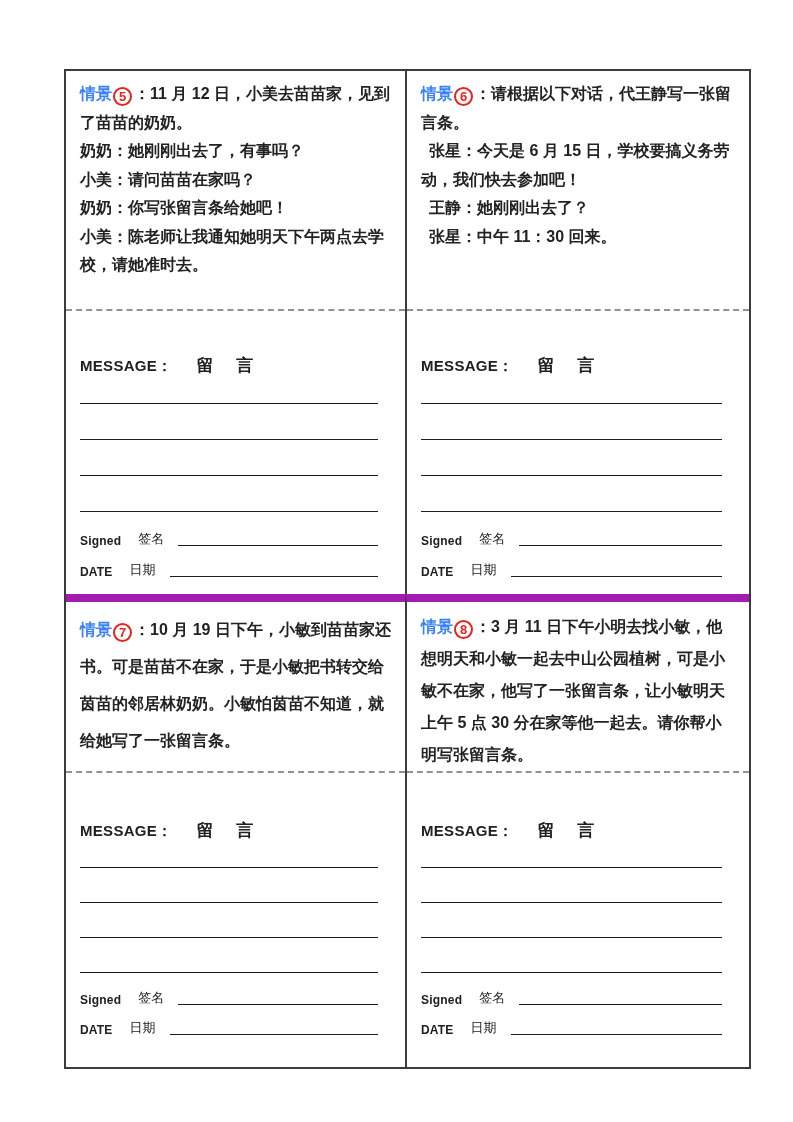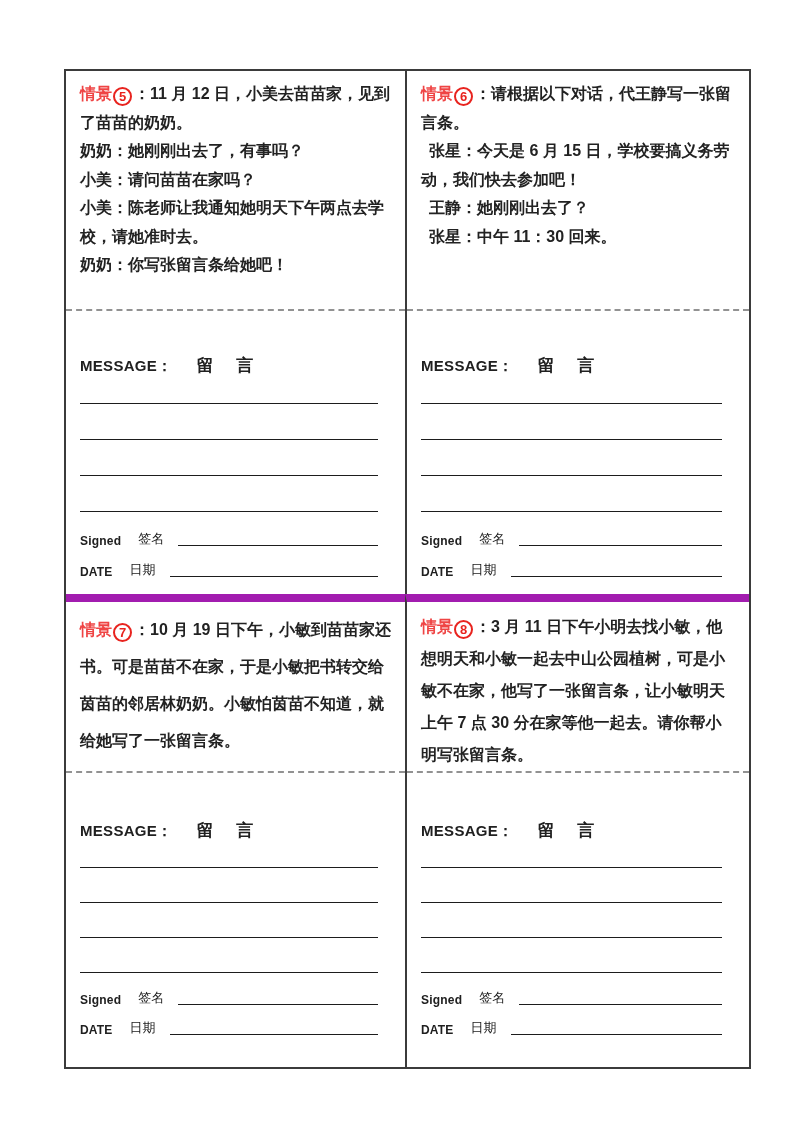--- a/index.html
+++ b/index.html
@@ -21,21 +21,21 @@
   .scenario { padding:9px 13px 0 14px; overflow:hidden; }
   .r1 .scenario { height:238px; }
   .r2 .scenario { height:169px; }
 
   .para { font-size:16px; font-weight:700; color:#222; text-align:left; }
   .r1 .para { line-height:28.5px; }
   .c7 .para { line-height:37px; }
   .c8 .para { line-height:32px; }
   .indent { text-indent:8px; }
 
-  .title-red { color:#ef4444; }
+  .title-red { color:#3b82f6; }
   .circle-num {
     display:inline-block; width:19px; height:19px; line-height:15px;
     text-align:center; border:2px solid #e8231e; border-radius:50%;
     color:#e8231e; font-size:13px; font-weight:700;
     vertical-align:-2px; margin:0 2px 0 1px;
   }
   .colon { color:#202020; }
 
   .dashed { border-top:2px dashed #929292; flex:0 0 auto; }
 
@@ -62,22 +62,22 @@
 </head>
 <body>
 
 <div class="sheet">
 
   <section class="cell r1 c5">
     <div class="scenario">
       <p class="para"><span class="title-red">情景</span><span class="circle-num">5</span><span class="colon">：</span><span>11 月 12 日，小美去苗苗家，见到了苗苗的奶奶。</span></p>
       <p class="para">奶奶：她刚刚出去了，有事吗？</p>
       <p class="para">小美：请问苗苗在家吗？</p>
+      <p class="para">奶奶：你写张留言条给她吧！</p>
       <p class="para">小美：陈老师让我通知她明天下午两点去学校，请她准时去。</p>
-      <p class="para">奶奶：你写张留言条给她吧！</p>
     </div>
     <div class="dashed"></div>
     <div class="message">
       <div class="msg-heading">
         <span class="msg-en">MESSAGE：</span>
         <span class="msg-cn">留 言</span>
       </div>
       <div class="write-line w1"></div>
       <div class="write-line w"></div>
       <div class="write-line w"></div>
@@ -147,21 +147,21 @@
       <div class="sig-row date">
         <span class="sig-en">DATE</span>
         <span class="sig-cn">日期</span>
         <span class="fill-line"></span>
       </div>
     </div>
   </section>
 
   <section class="cell r2 c8 col2 row2cell">
     <div class="scenario">
-      <p class="para"><span class="title-red">情景</span><span class="circle-num">8</span><span class="colon">：</span><span>3 月 11 日下午小明去找小敏，他想明天和小敏一起去中山公园植树，可是小敏不在家，他写了一张留言条，让小敏明天上午 7 点 30 分在家等他一起去。请你帮小明写张留言条。</span></p>
+      <p class="para"><span class="title-red">情景</span><span class="circle-num">8</span><span class="colon">：</span><span>3 月 11 日下午小明去找小敏，他想明天和小敏一起去中山公园植树，可是小敏不在家，他写了一张留言条，让小敏明天上午 5 点 30 分在家等他一起去。请你帮小明写张留言条。</span></p>
     </div>
     <div class="dashed"></div>
     <div class="message">
       <div class="msg-heading">
         <span class="msg-en">MESSAGE：</span>
         <span class="msg-cn">留 言</span>
       </div>
       <div class="write-line w1"></div>
       <div class="write-line w"></div>
       <div class="write-line w"></div>

